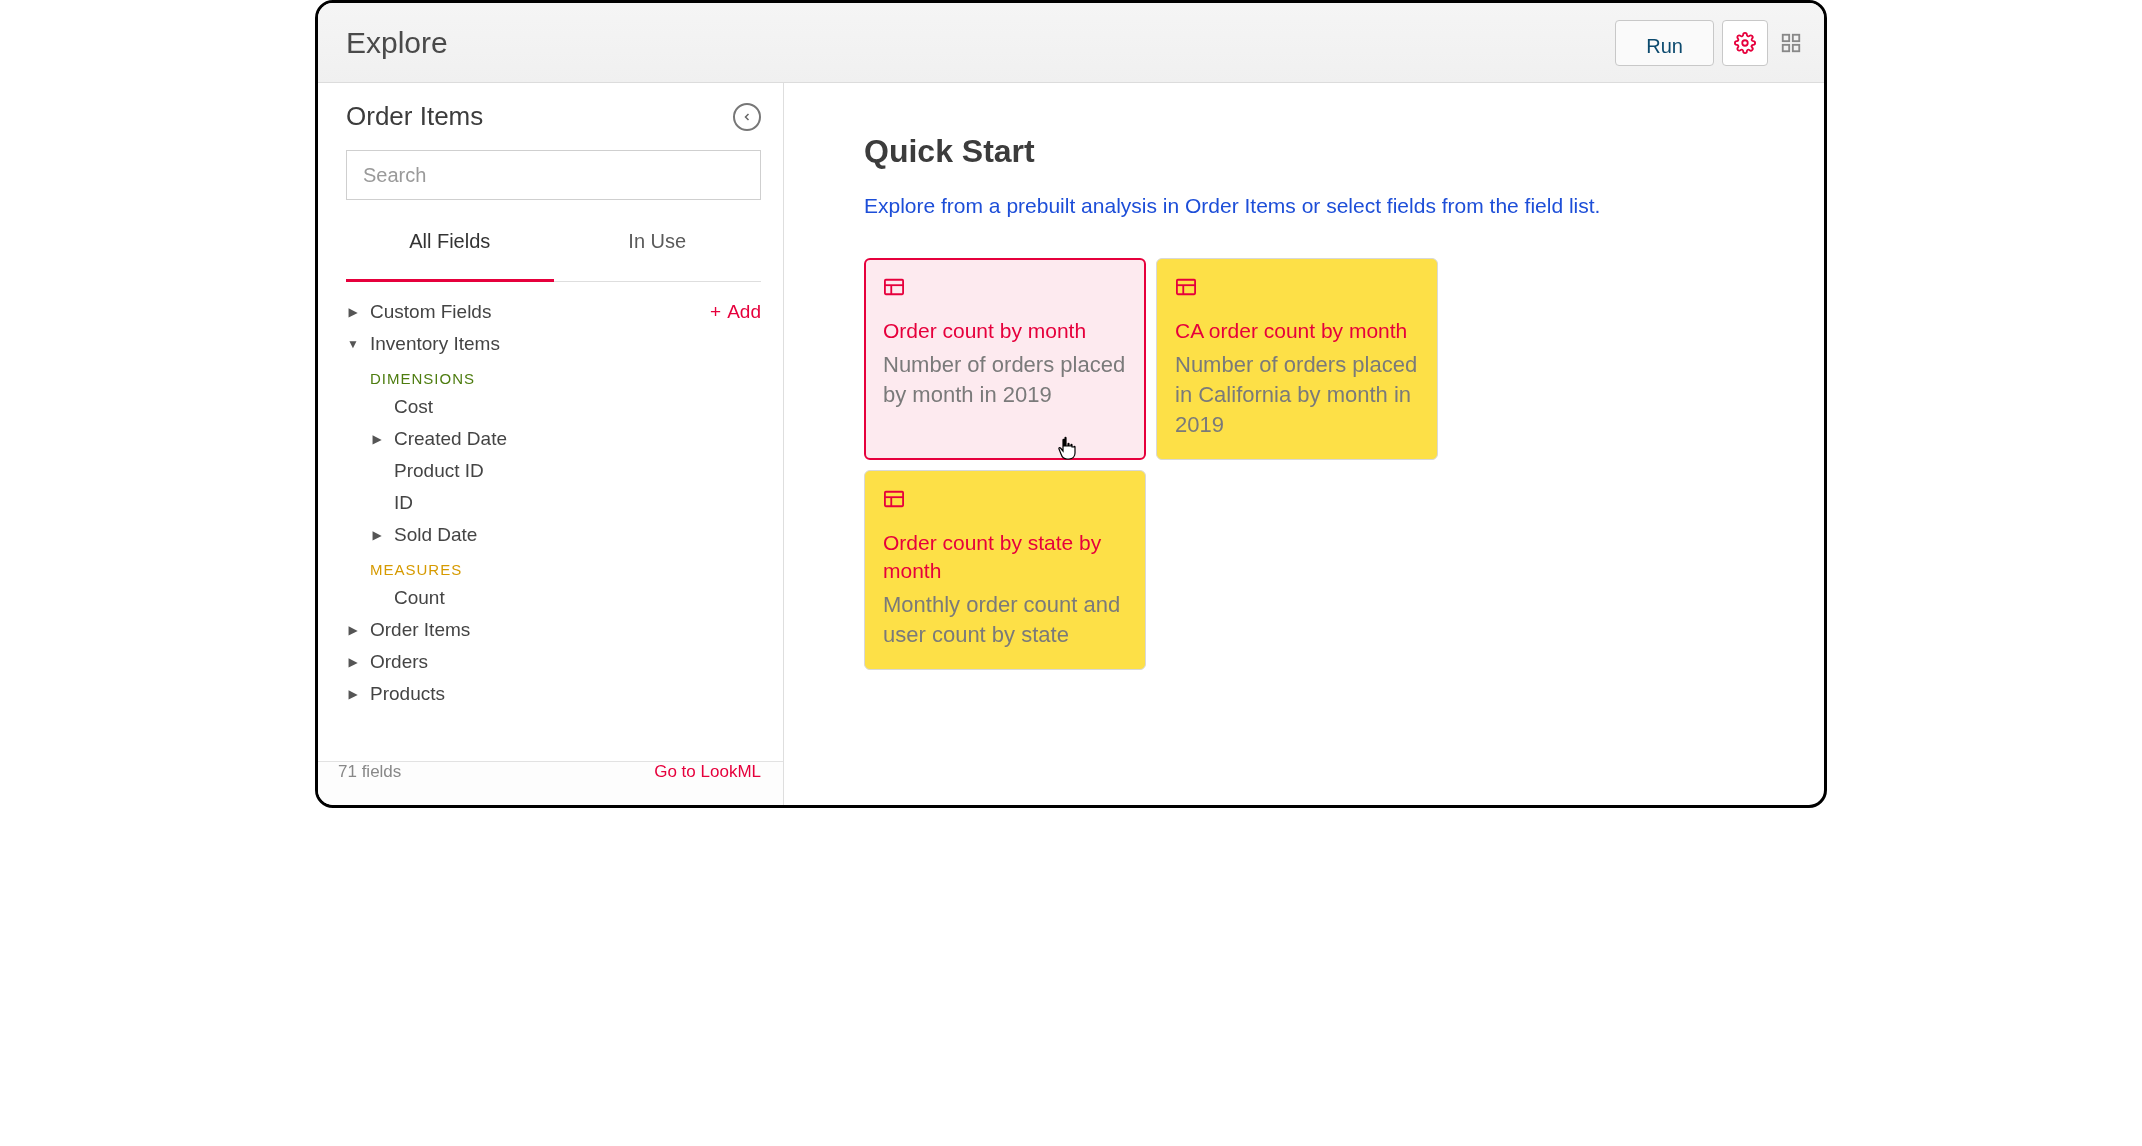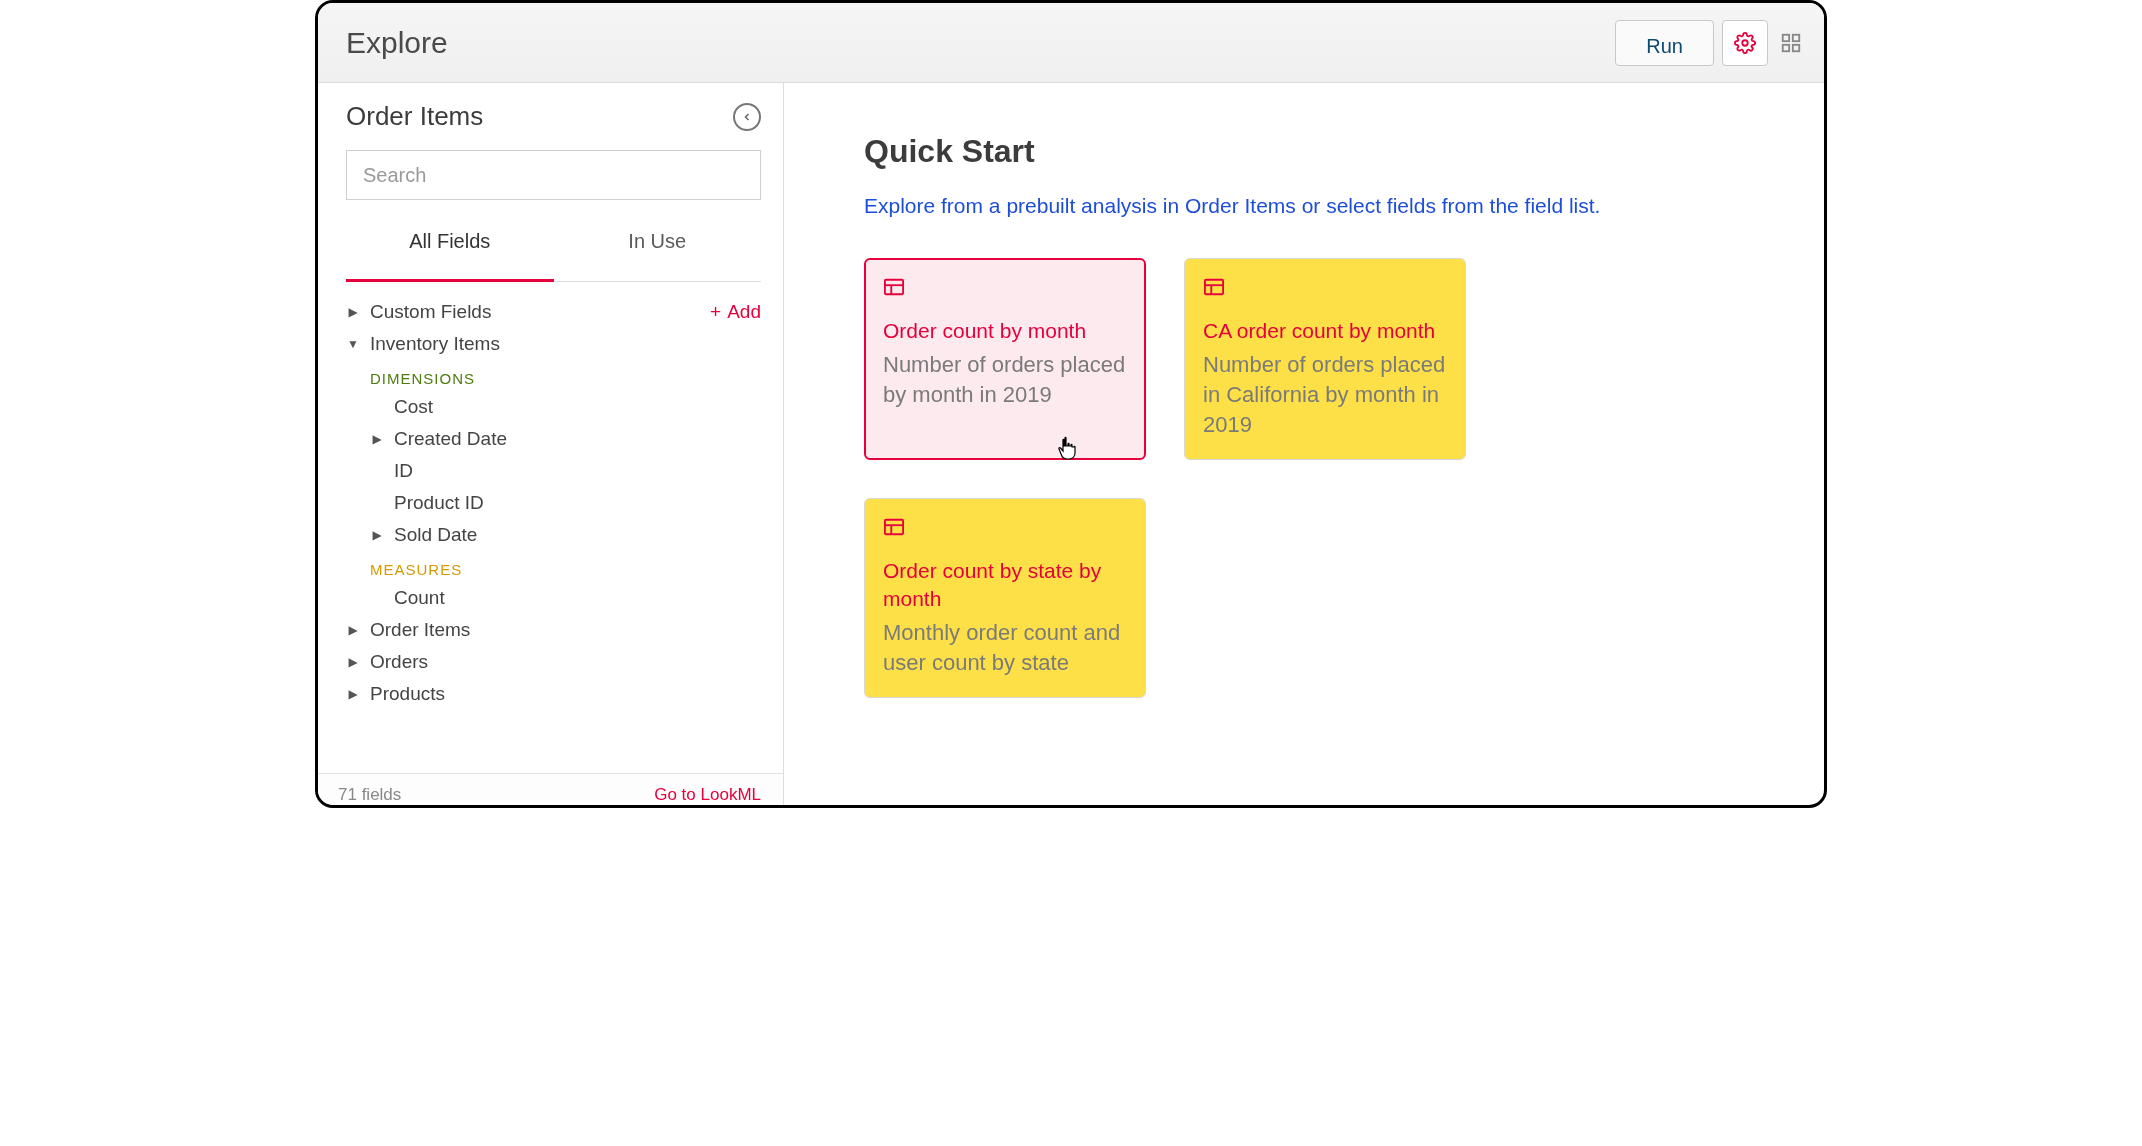--- a/index.html
+++ b/index.html
@@ -191,23 +191,23 @@
   }
   .field-item {
     padding-left: 24px;
     color: #555;
   }
   .field-item.measure {
     color: #d69a00;
   }
   .sb-footer {
     border-top: 1px solid #e2e2e2;
-    height: 32px;
-    display: flex;
-    align-items: flex-end;
+    height: 44px;
+    display: flex;
+    align-items: flex-start;
     padding: 0 22px 0 20px;
     font-size: 17px;
     background: #fdfdfd;
   }
   .sb-footer .count {
     color: #888;
     flex: 1;
   }
   .sb-footer .lookml {
     color: #e6003c;
@@ -227,21 +227,21 @@
     margin-bottom: 24px;
   }
   .main-sub {
     font-size: 21px;
     color: #1d4ed8;
     margin-bottom: 40px;
   }
   .cards {
     display: flex;
     flex-wrap: wrap;
-    gap: 38px;
+    gap: 10px;
     max-width: 620px;
   }
   .card {
     width: 282px;
     border: 1px solid #d8d8d8;
     border-radius: 6px;
     padding: 18px 18px 20px 18px;
     cursor: pointer;
     background: #fde047;
   }
@@ -331,25 +331,25 @@
         <div class="row field-item">
           <span class="caret"></span>
           <span class="label">Cost</span>
         </div>
         <div class="row field-item">
           <span class="caret">▶</span>
           <span class="label">Created Date</span>
         </div>
         <div class="row field-item">
           <span class="caret"></span>
-          <span class="label">ID</span>
+          <span class="label">Product ID</span>
         </div>
         <div class="row field-item">
           <span class="caret"></span>
-          <span class="label">Product ID</span>
+          <span class="label">ID</span>
         </div>
         <div class="row field-item">
           <span class="caret">▶</span>
           <span class="label">Sold Date</span>
         </div>
 
         <div class="meas-header">MEASURES</div>
         <div class="row field-item measure">
           <span class="caret"></span>
           <span class="label">Count</span>

